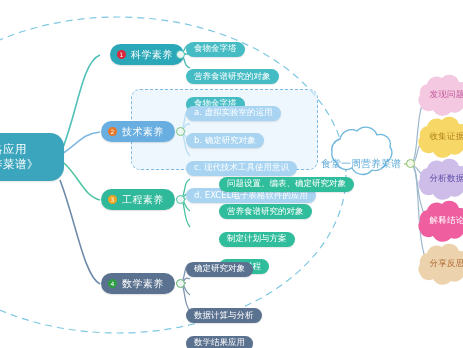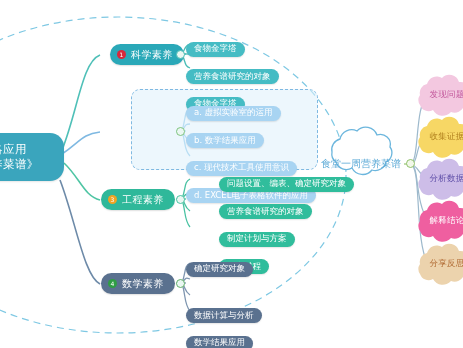--- a/index.html
+++ b/index.html
@@ -235,24 +235,28 @@
     <span class="badge">1</span>
     <span>科学素养</span>
   </div>
   <div class="junction j1"></div>
   <div class="group g1">
     <div class="leaf">食物金字塔</div><br>
     <div class="leaf">营养食谱研究的对象</div><br>
     <div class="leaf">食物金字塔</div>
   </div>
 
+  <div class="node branch b2">
+    <span class="badge">2</span>
+    <span>技术素养</span>
+  </div>
   <div class="junction j2"></div>
   <div class="group g2">
     <div class="leaf">a. 虚拟实验室的运用</div><br>
-    <div class="leaf">b. 数学结果应用</div><br>
+    <div class="leaf">b. 确定研究对象</div><br>
     <div class="leaf">c. 现代技术工具使用意识</div><br>
     <div class="leaf">d. EXCEL电子表格软件的应用</div>
   </div>
 
   <div class="node branch b3">
     <span class="badge">3</span>
     <span>工程素养</span>
   </div>
   <div class="junction j3"></div>
   <div class="group g3">

